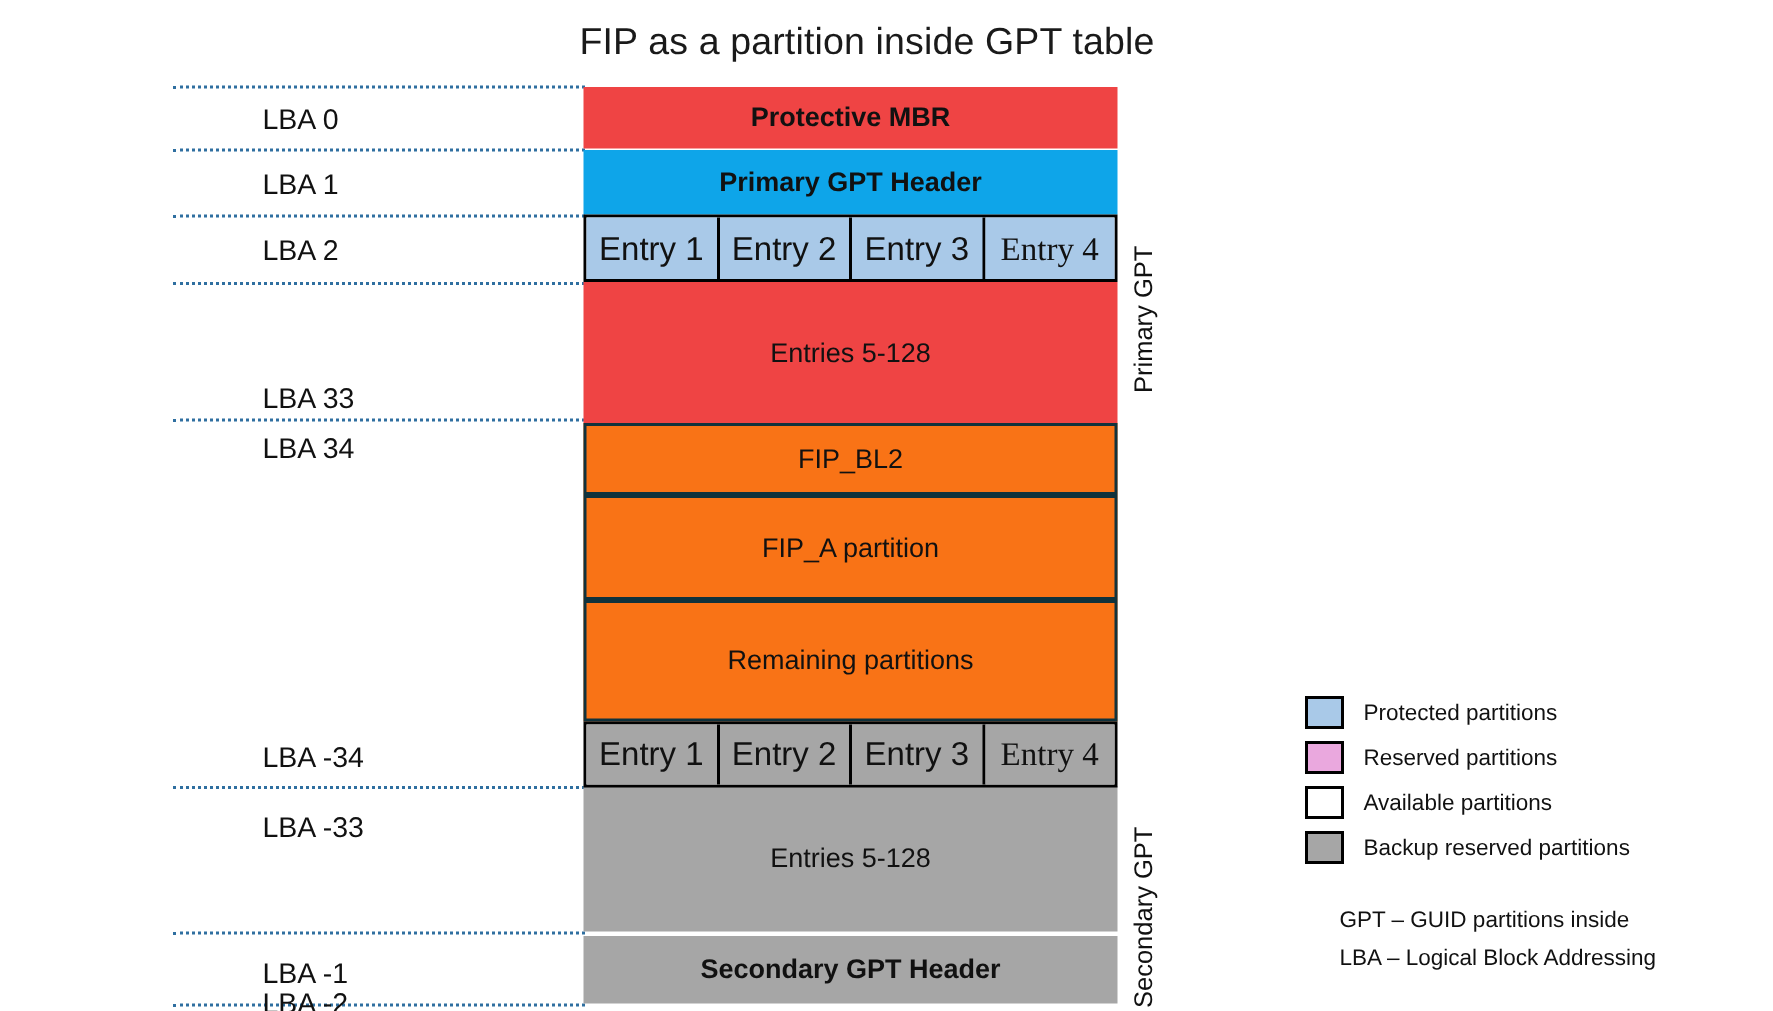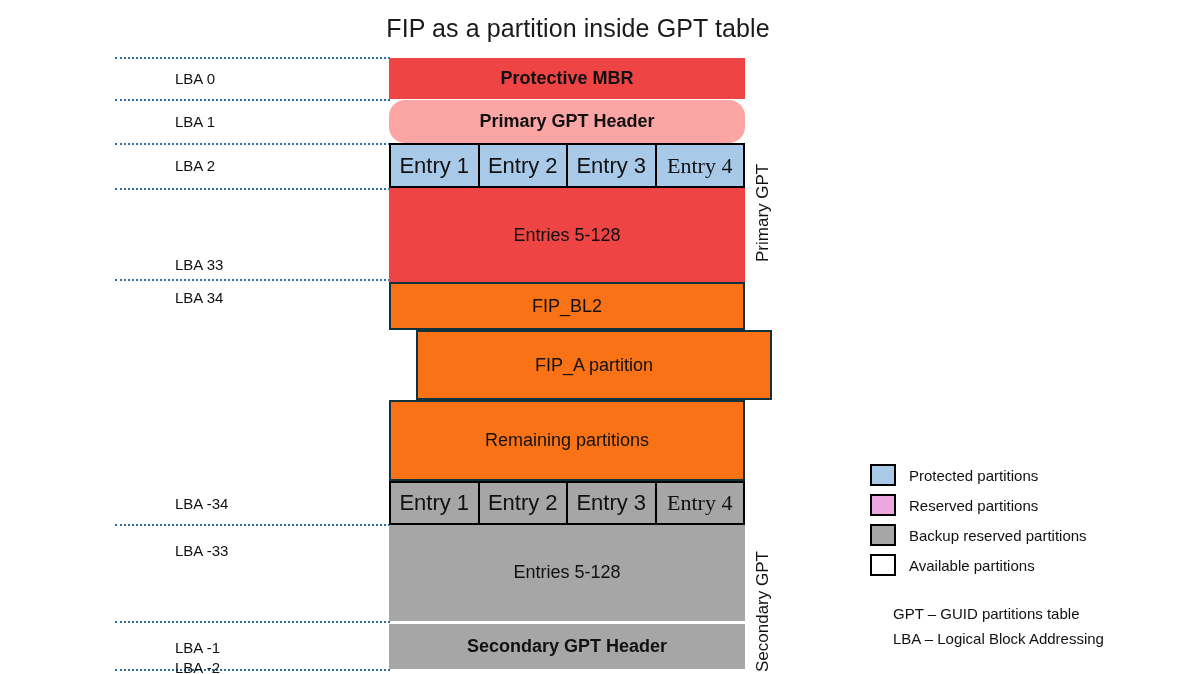--- a/index.html
+++ b/index.html
@@ -48,40 +48,40 @@
     left: 115px;
     width: 275px;
     height: 0;
     border-top: 2px dotted #2f6fa0;
   }
 
   
   .lba-label {
     position: absolute;
     left: 175px;
-    font-size: 15px;
+    font-size: 19px;
     font-weight: 400;
     color: #111111;
     white-space: nowrap;
   }
 
   
   .block {
     position: absolute;
     left: 389px;
     width: 356px;
     box-sizing: border-box;
     display: flex;
     align-items: center;
     justify-content: center;
     font-size: 18px;
     color: #111111;
   }
   .block.blue   { background: #ef4444; }
-  .block.pink   { background: #fca5a5; border-radius: 16px; }
+  .block.pink   { background: #0ea5e9; }
   .block.gray   { background: #a6a6a6; }
   .block.white  { background: #f97316; border: 2px solid #10323c; }
   .block.bold   { font-weight: 700; font-size: 18px; }
 
   
   .entry-row {
     position: absolute;
     left: 389px;
     width: 356px;
     display: flex;
@@ -179,21 +179,21 @@
       <div class="lba-label" style="top: 542px;">LBA -33</div>
       <div class="lba-label" style="top: 622px; margin-top: 37px;">LBA -2</div>
       <div class="lba-label" style="top: 639px;">LBA -1</div>
     </div>
 
   <div id="blocks">
       <div class="block blue bold" style="top: 58px; height: 41px;">Protective MBR</div>
       <div class="block pink bold" style="top: 100px; height: 43px;">Primary GPT Header</div>
       <div class="block blue" style="top: 188px; height: 94px;">Entries 5-128</div>
       <div class="block white" style="top: 282px; height: 48px;">FIP_BL2</div>
-      <div class="block white" style="top: 330px; height: 70px; margin-left: 27px;">FIP_A partition</div>
+      <div class="block white" style="top: 330px; height: 70px;">FIP_A partition</div>
       <div class="block white" style="top: 400px; height: 81px;">Remaining partitions</div>
       <div class="block gray" style="top: 524px; height: 97px;">Entries 5-128</div>
       <div class="block gray bold" style="top: 624px; height: 45px;">Secondary GPT Header</div>
     </div>
 
   <div id="entry-rows">
       <div class="entry-row blue" style="top: 143px; height: 45px;">
         <div class="cell">Entry 1</div>
         <div class="cell">Entry 2</div>
         <div class="cell">Entry 3</div>
@@ -215,27 +215,27 @@
   <div id="legend">
       <div class="legend-row">
         <div class="legend-swatch" style="background: rgb(169, 201, 232);"></div>
         <div class="legend-text">Protected partitions</div>
       </div>
       <div class="legend-row">
         <div class="legend-swatch" style="background: rgb(234, 168, 222);"></div>
         <div class="legend-text">Reserved partitions</div>
       </div>
       <div class="legend-row">
+        <div class="legend-swatch" style="background: rgb(255, 255, 255);"></div>
+        <div class="legend-text">Available partitions</div>
+      </div>
+      <div class="legend-row">
         <div class="legend-swatch" style="background: rgb(166, 166, 166);"></div>
         <div class="legend-text">Backup reserved partitions</div>
       </div>
-      <div class="legend-row">
-        <div class="legend-swatch" style="background: rgb(255, 255, 255);"></div>
-        <div class="legend-text">Available partitions</div>
-      </div>
     </div>
 
   <div id="legend-notes">
-      <div class="note-line">GPT – GUID partitions table</div>
+      <div class="note-line">GPT – GUID partitions inside</div>
       <div class="note-line">LBA – Logical Block Addressing</div>
     </div>
 
 </div>
 
 </body></html>

